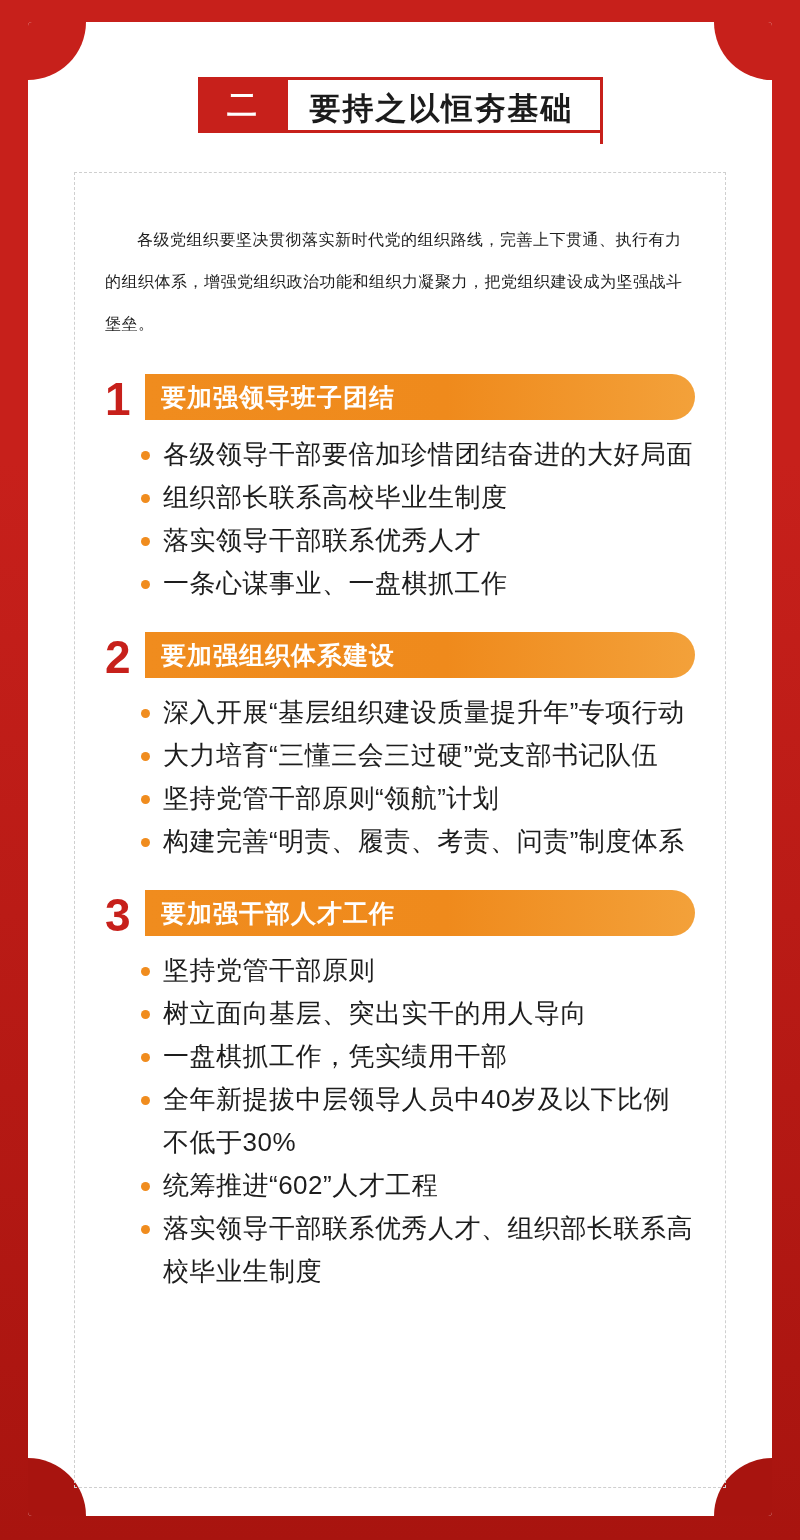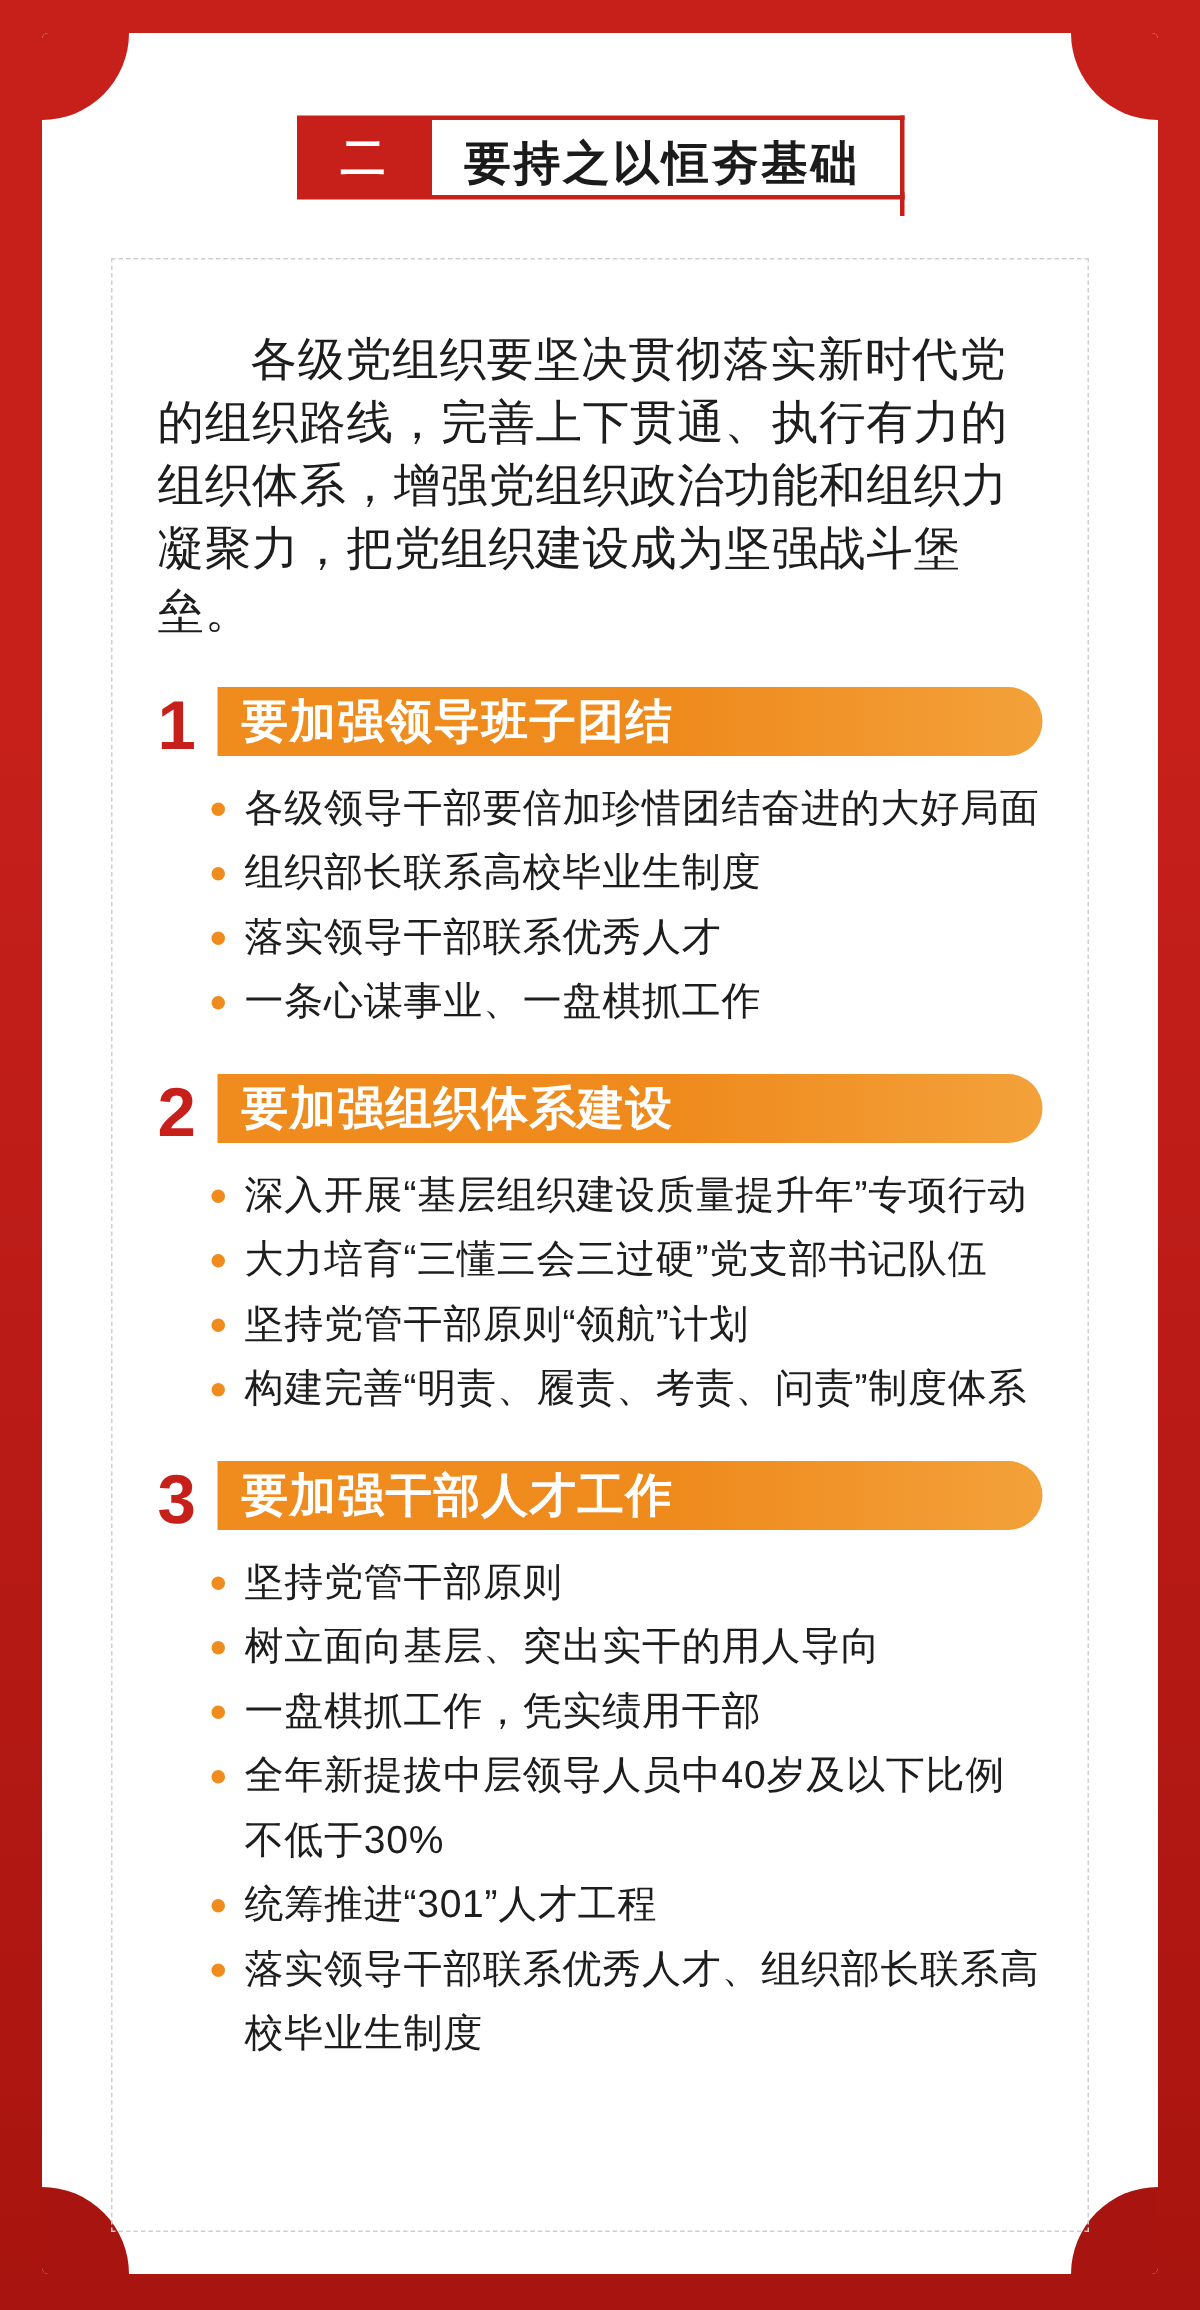--- a/index.html
+++ b/index.html
@@ -103,21 +103,21 @@
     left: 46px;
     right: 46px;
     top: 150px;
     bottom: 28px;
     border: 1px dashed #cfcfcf;
     box-sizing: border-box;
     padding: 46px 30px 20px 30px;
   }
 
   .intro {
-    font-size: 31px;
+    font-size: 16px;
     line-height: 42px;
     color: #1d1d1d;
     text-indent: 2em;
     letter-spacing: 0.5px;
     margin: 0 0 26px 0;
   }
 
   
   .section {
     margin-top: 24px;
@@ -144,21 +144,21 @@
     flex: 1;
     height: 46px;
     background: linear-gradient(90deg, #f08c1e 0%, #ef8a1c 55%, #f3a13a 100%);
     border-radius: 0 23px 23px 0;
     display: flex;
     align-items: center;
     padding-left: 16px;
     box-sizing: border-box;
   }
   .sec-pill-text {
-    font-size: 31px;
+    font-size: 25px;
     font-weight: bold;
     color: #ffffff;
     letter-spacing: 1px;
   }
 
   ul.bullets {
     list-style: none;
     margin: 6px 0 0 0;
     padding: 0 0 0 32px;
   }
@@ -239,19 +239,19 @@
           <div class="sec-num">3</div>
           <div class="sec-pill">
             <span class="sec-pill-text">要加强干部人才工作</span>
           </div>
         </div>
         <ul class="bullets">
           <li>坚持党管干部原则</li>
           <li>树立面向基层、突出实干的用人导向</li>
           <li>一盘棋抓工作，凭实绩用干部</li>
           <li>全年新提拔中层领导人员中40岁及以下比例不低于30%</li>
-          <li>统筹推进“301”人才工程</li>
+          <li>统筹推进“602”人才工程</li>
           <li>落实领导干部联系优秀人才、组织部长联系高校毕业生制度</li>
         </ul>
       </div>
     </div>
   </div>
 </div>
 
 </body></html>

